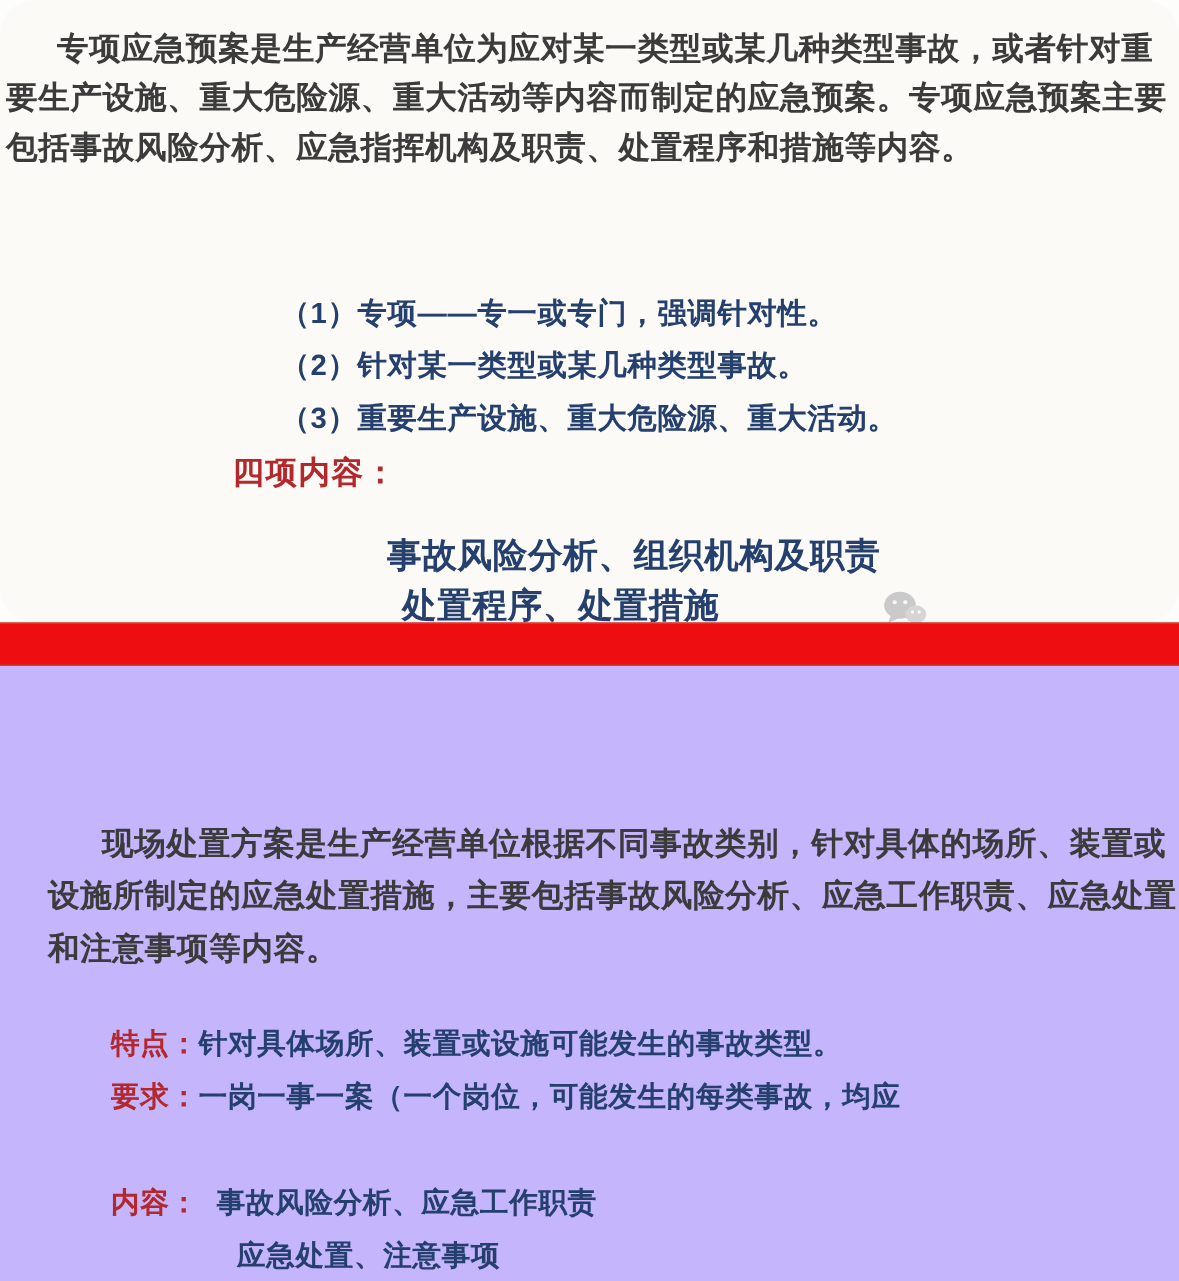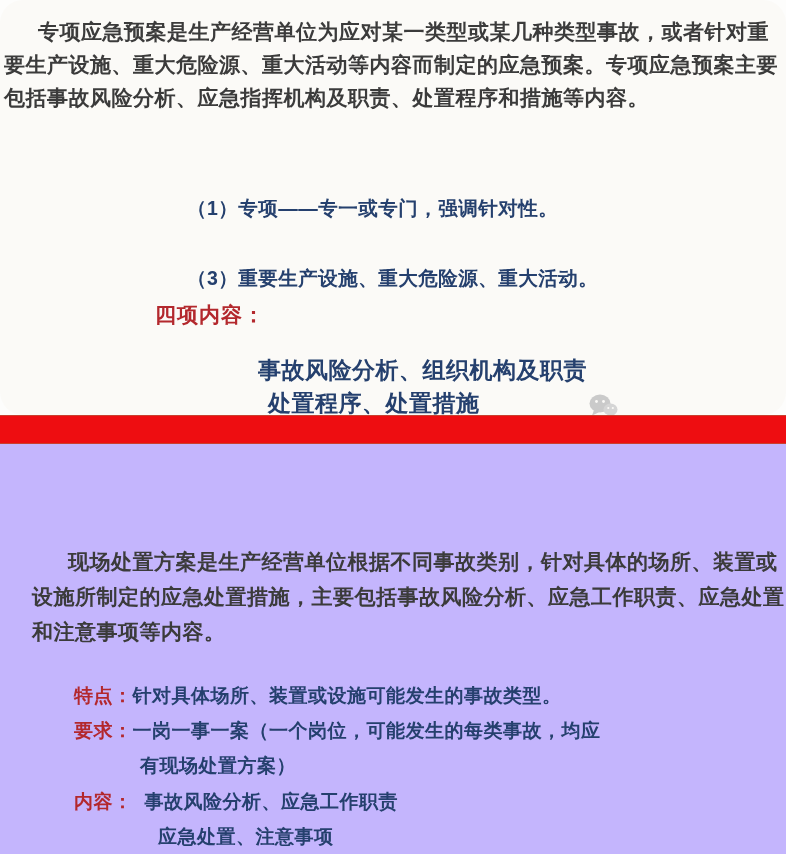--- a/index.html
+++ b/index.html
@@ -92,20 +92,21 @@
 <body>
 
 <div class="page">
 
   <section class="sec-top">
     <div class="line para-line" style="left:38px;top:18px;">专项应急预案是生产经营单位为应对某一类型或某几种类型事故，或者针对重</div>
     <div class="line para-line" style="left:4px;top:84px;">包括事故风险分析、应急指挥机构及职责、处置程序和措施等内容。</div>
     <div class="line para-line" style="left:4px;top:51px;">要生产设施、重大危险源、重大活动等内容而制定的应急预案。专项应急预案主要</div>
 
     <div class="line navy feature-item" style="left:187px;top:175px;">（1）专项——专一或专门，强调针对性。</div>
+    <div class="line navy feature-item" style="left:187px;top:210px;">（2）针对某一类型或某几种类型事故。</div>
     <div class="line navy feature-item" style="left:187px;top:245px;">（3）重要生产设施、重大危险源、重大活动。</div>
 
     <div class="line red-label" style="left:155px;top:301px;text-align:right;">四项内容：</div>
     <div class="line navy content-line" style="left:258px;top:335px;">事故风险分析、组织机构及职责</div>
     <div class="line navy content-line" style="left:268px;top:368px;">处置程序、处置措施</div>
   </section>
 
   <div class="watermark">
     <span style="display:inline-flex;">
       <svg width="30" height="26" viewBox="0 0 30 26">
@@ -140,23 +141,20 @@
     <div class="line para-line" style="left:68px;top:104px;">现场处置方案是生产经营单位根据不同事故类别，针对具体的场所、装置或</div>
     <div class="line para-line" style="left:32px;top:139px;">设施所制定的应急处置措施，主要包括事故风险分析、应急工作职责、应急处置</div>
     <div class="line para-line" style="left:32px;top:174px;">和注意事项等内容。</div>
 
     <div class="detail-row" style="left:74px;top:274px;">
       <span class="detail-label">要求：</span><span class="detail-text">一岗一事一案（一个岗位，可能发生的每类事故，均应</span>
     </div>
     <div class="detail-row" style="left:74px;top:239px;">
       <span class="detail-label">特点：</span><span class="detail-text">针对具体场所、装置或设施可能发生的事故类型。</span>
     </div>
-    <div class="detail-row" style="left:140px;top:309px;">
-      <span class="detail-text">有现场处置方案）</span>
-    </div>
     <div class="detail-row" style="left:74px;top:345px;">
       <span class="detail-label">内容：</span><span class="detail-text gap-sm">事故风险分析、应急工作职责</span>
     </div>
     <div class="detail-row" style="left:158px;top:380px;">
       <span class="detail-text">应急处置、注意事项</span>
     </div>
   </section>
 
 </div>
 

